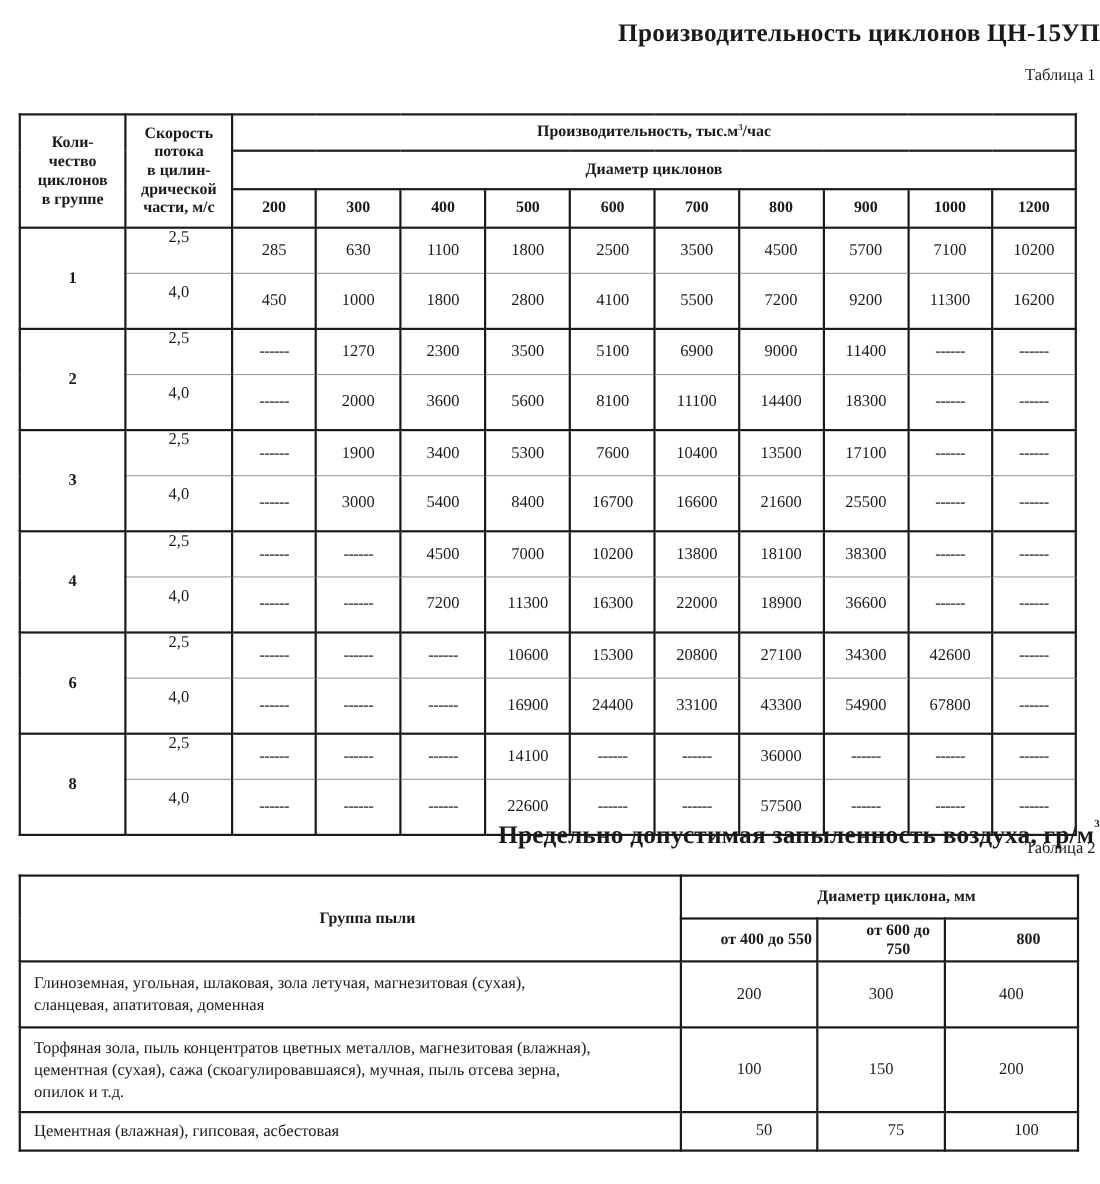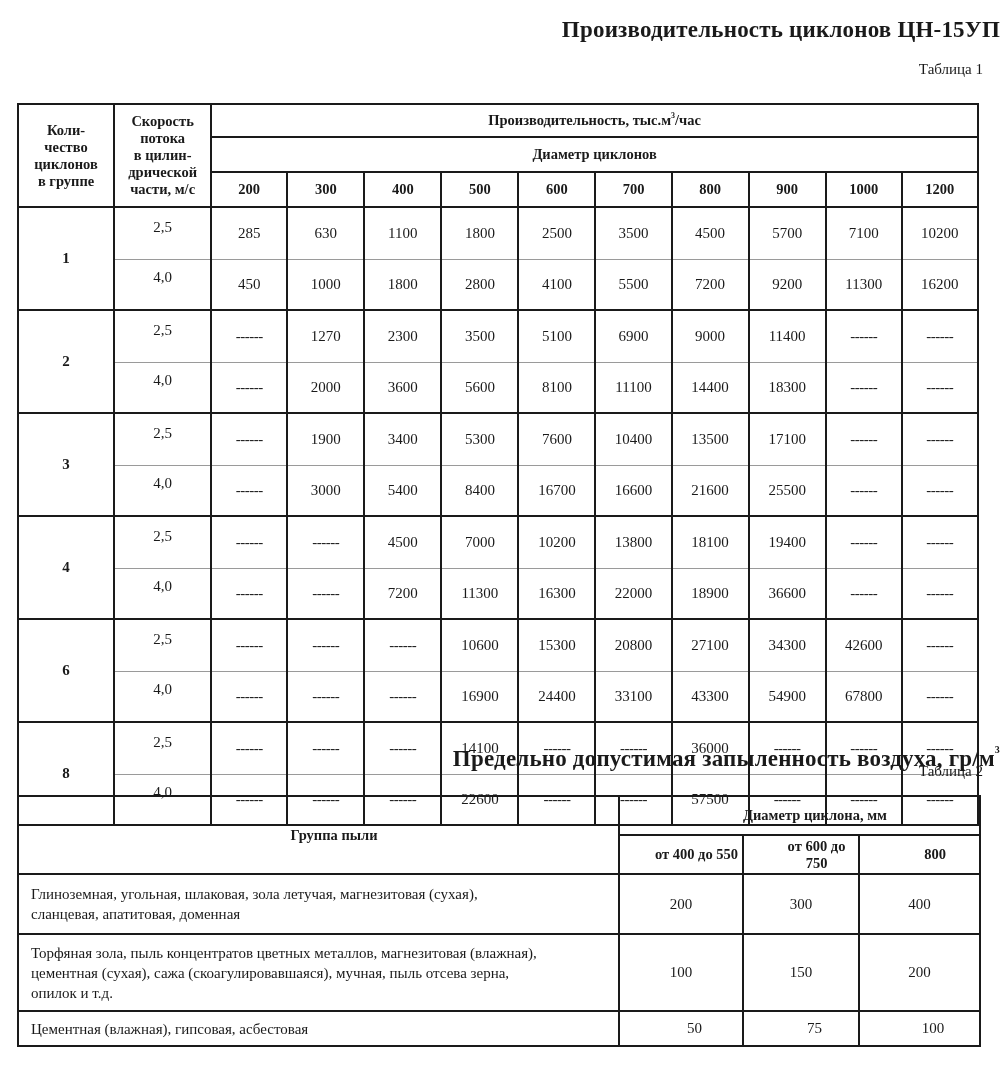--- a/index.html
+++ b/index.html
@@ -6,40 +6,40 @@
     body {
       width: 1000px; height: 1076px; position: relative; overflow: hidden;
       font-family: "Liberation Serif", "DejaVu Serif", serif; color: #1a1a1a;
     }
     .title {
       position: absolute; left: 0; width: 1000px; text-align: right;
       font-weight: bold; font-size: 23px; letter-spacing: 0.2px;
     }
     .title sup { font-size: 10px; vertical-align: top; position: relative; top: -2px; }
     .caption {
-      position: absolute; right: 17px; font-size: 15px;
+      position: absolute; right: 4px; font-size: 15px;
     }
     table { border-collapse: collapse; position: absolute; table-layout: fixed; }
     td, th {
       border: 2px solid #1a1a1a; text-align: center; vertical-align: middle;
       padding: 0; font-size: 15px; font-weight: normal;
     }
     th { font-weight: bold; font-size: 14.5px; }
     th sup { font-size: 8px; vertical-align: top; position: relative; top: -1px; }
     
     #t1 { left: 17px; top: 88px; width: 962px; margin-top: 15px; }
     #t1 .h1 { height: 33px; }
     #t1 .h2 { height: 35px; }
     #t1 .h3 { height: 35px; font-size: 15px; }
     #t1 .side-head { line-height: 17px; font-size: 14.5px; }
     #t1 tbody td { height: 40px; }
     #t1 tbody tr.top td.v { border-bottom: 1px solid #9a9a9a; }
     #t1 tbody tr.bot td.v { border-top: 1px solid #9a9a9a; }
     #t1 td.grp { font-weight: bold; font-size: 15px; }
-    #t1 td.spd { vertical-align: top; padding-top: 11px; }
+    #t1 td.spd { vertical-align: top; }
     #t1 tr.bot td.spd { padding-top: 9px; }
     #t1 td.dash { letter-spacing: -0.5px; }
     
     #t2 { left: 17px; top: 795px; width: 962px; }
     #t2 th { height: 37px; font-size: 14.5px; padding-left: 31px; }
     #t2 .r1 td { height: 58px; }
     #t2 .r2 td { height: 75px; }
     #t2 .r3 td { height: 33px; padding-left: 27px; }
     #t2 td.desc { text-align: left; padding: 0 10px 0 12px; line-height: 20px; font-size: 15px; }
     #t2 td.val { font-size: 15px; }
@@ -185,21 +185,21 @@
       <tr class="top">
         <td rowspan="2" class="grp">4</td>
         <td class="v spd">2,5</td>
         <td class="v dash">------</td>
         <td class="v dash">------</td>
         <td class="v">4500</td>
         <td class="v">7000</td>
         <td class="v">10200</td>
         <td class="v">13800</td>
         <td class="v">18100</td>
-        <td class="v">19400</td>
+        <td class="v">38300</td>
         <td class="v dash">------</td>
         <td class="v dash">------</td>
       </tr>
       <tr class="bot">
         <td class="v spd">4,0</td>
         <td class="v dash">------</td>
         <td class="v dash">------</td>
         <td class="v">7200</td>
         <td class="v">11300</td>
         <td class="v">16300</td>

